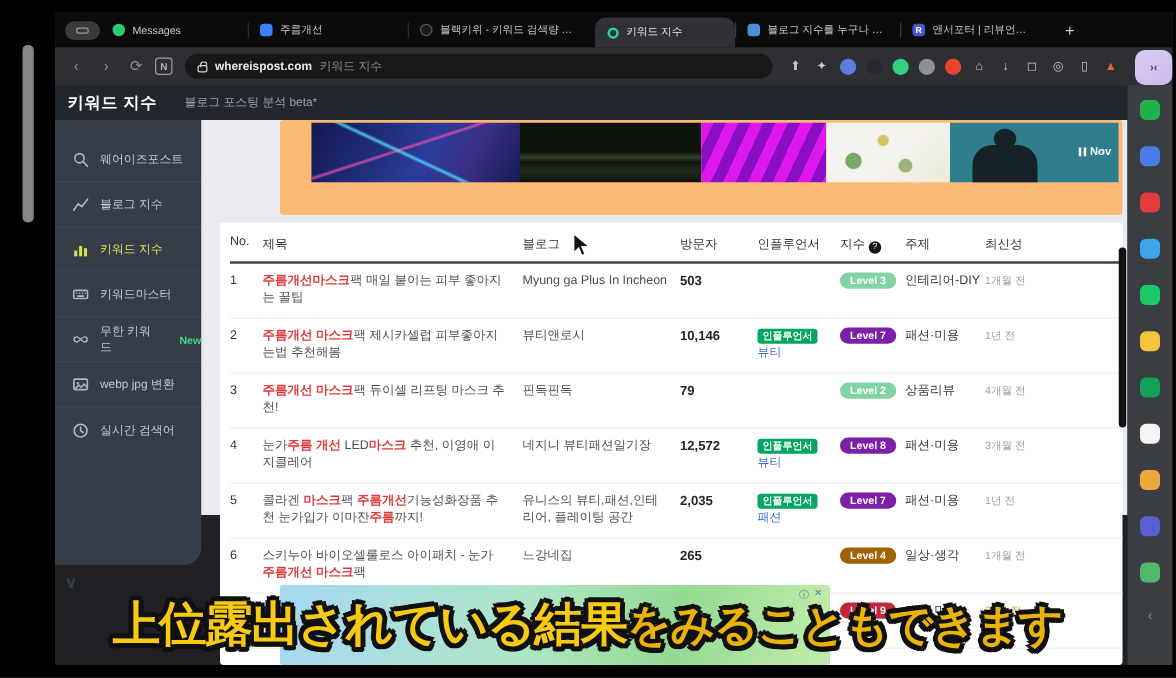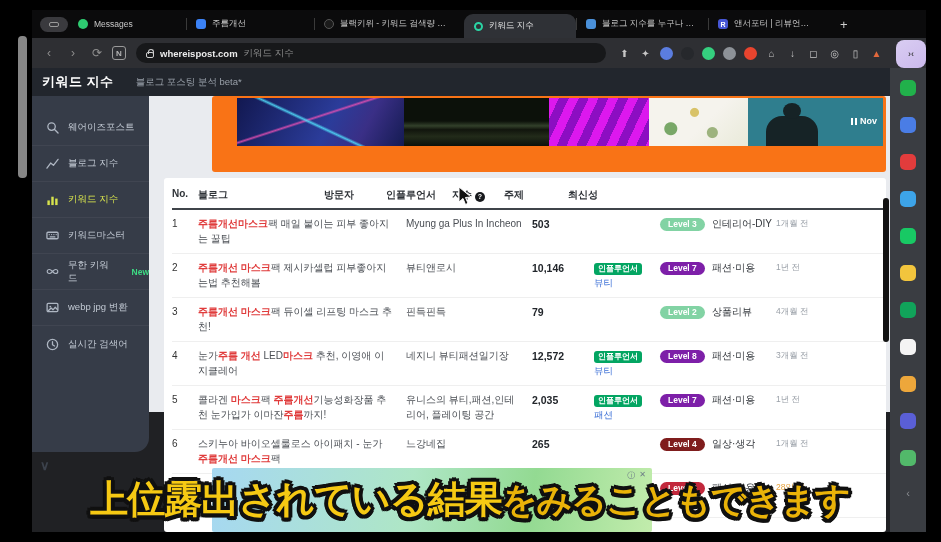--- a/index.html
+++ b/index.html
@@ -2,21 +2,21 @@
 <html><head>
 <meta charset="utf-8">
 <style>
   * { margin:0; padding:0; box-sizing:border-box; }
   html,body { width:941px; height:542px; background:#000; overflow:hidden;
     font-family:"Liberation Sans", sans-serif; }
   .stage { position:absolute; left:0; top:0; width:941px; height:542px; background:#000; }
 
   .frame-bar { position:absolute; left:18px; top:36px; width:9px; height:142px; background:#868686; border-radius:4px; }
 
-  .window { position:absolute; left:32px; top:10px; width:894px; height:522px; background:#202124; overflow:hidden; }
+  .window { position:absolute; left:44px; top:10px; width:894px; height:522px; background:#202124; overflow:hidden; }
 
   
   .tabstrip { position:absolute; left:0; top:0; width:894px; height:28px; background:#0b0b0c; display:flex; align-items:center; }
   .tab-pill { margin-left:8px; width:28px; height:15px; background:#3a3a3e; border-radius:8px; display:flex; align-items:center; justify-content:center; }
   .tab-pill .dotrow { width:10px; height:5px; border:1px solid #9a9a9a; border-radius:2px; }
   .tab { display:flex; align-items:center; gap:6px; height:100%; padding:0 10px; color:#c9c9c9; font-size:8.5px; white-space:nowrap; overflow:hidden; position:relative; }
   .tab .lbl { overflow:hidden; text-overflow:ellipsis; max-width:110px; }
   .tab:not(.active):not(:first-of-type)::before { content:""; position:absolute; left:0; top:8px; height:12px; width:1px; background:#3a3a3a; }
   .tab.active { background:#2f3136; border-radius:9px 9px 0 0; height:24px; margin-top:4px; color:#e8e8e8; }
   .tab-ico { width:10px; height:10px; border-radius:3px; flex:0 0 auto; }
@@ -50,21 +50,21 @@
   .sidebar { position:absolute; left:0; top:0; width:117px; height:356px; background:#363c48; border-bottom-right-radius:14px; padding-top:14px; }
   .sb-item { display:flex; align-items:center; gap:9px; height:36px; padding-left:14px; color:#c2c9d3; font-size:9.5px; border-bottom:1px solid rgba(255,255,255,.05); }
   .sb-item:last-child { border-bottom:none; }
   .sb-item .ic { width:13px; height:13px; flex:0 0 auto; display:flex; align-items:center; justify-content:center; color:#aeb6c2; font-size:12px; }
   .sb-item.active { color:#d7e34d; }
   .sb-item.active .ic { color:#d7e34d; }
   .sb-badge { color:#3ddc84; font-size:8.5px; font-weight:bold; margin-left:6px; }
   .sb-collapse { position:absolute; left:8px; top:362px; color:#3c424c; font-size:13px; font-weight:bold; }
 
   
-  .banner-card { position:absolute; left:180px; top:0px; width:674px; height:76px; background:#f97316; border-radius:3px; }
+  .banner-card { position:absolute; left:180px; top:0px; width:674px; height:76px; background:#fdba74; border-radius:3px; }
   .banner { position:absolute; left:25px; top:2px; width:646px; height:48px; display:flex; overflow:hidden; }
   .seg { height:100%; position:relative; }
   .seg1 { width:167px; background:
       linear-gradient(25deg, transparent 44%, rgba(80,220,250,.85) 46%, transparent 48%),
       linear-gradient(-18deg, transparent 54%, rgba(235,80,180,.8) 56%, transparent 58%),
       linear-gradient(118deg,#121850,#2b3c9a 55%,#3a2f86 75%,#141b52); }
   .seg2 { width:145px; background:linear-gradient(180deg,#0c110a 48%,#32402a 58%,#11150d 66%,#222b1a 80%,#0d110b); }
   .seg3 { width:100px; background:repeating-linear-gradient(115deg,#dc18ee 0 9px,#8c0ec2 9px 18px); }
   .seg4 { width:99px; background:
       radial-gradient(circle at 22% 64%, #79a768 0 6px, transparent 7px),
@@ -75,41 +75,41 @@
   .person { position:absolute; left:18px; bottom:0; width:52px; height:30px; background:#162326; border-radius:16px 16px 0 0; }
   .person::before { content:""; position:absolute; left:17px; top:-13px; width:18px; height:16px; background:#162326; border-radius:50%; }
   .seg5 .cta { position:absolute; right:6px; top:18px; color:#fff; font-size:9px; font-weight:bold; display:flex; align-items:center; gap:3px; }
   .cta .bars { display:inline-flex; gap:1.5px; }
   .cta .bars i { width:2px; height:7px; background:#fff; display:block; }
 
   
   .table-card { position:absolute; left:132px; top:82px; width:722px; height:354px; background:#fff; border-radius:3px; padding:10px 0 0 8px; }
   .trow { display:flex; align-items:flex-start; }
   .thead { padding-bottom:6px; border-bottom:2px solid #3f444a; }
-  .th { color:#2f3338; font-size:10px; font-weight:bold; }
+  .th { color:#2f3338; font-size:10px; font-weight:normal; }
   .c-no { width:26px; }
   .c-title { width:208px; padding-right:12px; }
   .c-blog { width:126px; padding-right:10px; }
   .c-vis { width:48px; text-align:left; }
   .c-inf { width:70px; padding-left:14px; }
   .c-lvl { width:60px; padding-left:10px; }
   .c-top { width:62px; padding-left:2px; }
   .c-rec { width:40px; padding-left:4px; }
   .tbody .trow { border-bottom:1px solid #efefef; padding:7px 0; min-height:34px; }
   .td { font-size:10px; color:#4a4e54; line-height:1.45; }
   .td.c-no { color:#333; }
   .title-link { color:#4a4e54; }
   .title-link .hl { color:#e03c3c; font-weight:bold; }
   .td.c-vis { font-weight:bold; color:#22262b; font-size:10.5px; }
   .inf-badge { display:inline-block; background:#03a562; color:#fff; font-size:8px; font-weight:bold; border-radius:3px; padding:2px 4px; line-height:1; }
   .inf-cat { color:#3b6fd6; font-size:9.5px; }
   .lvl-badge { display:inline-block; color:#fff; font-size:8.5px; font-weight:bold; border-radius:9px; padding:2.5px 8px; line-height:1; white-space:nowrap; }
   .tone-green { background:#82d3a4; }
   .tone-purple { background:#7d1fa8; }
-  .tone-blue { background:#7f1d1d; }
+  .tone-blue { background:#a16207; }
   .tone-red { background:#c2283c; }
   .td.c-top { color:#33373c; }
   .td.c-rec { color:#9aa0a8; font-size:8.5px; }
   .td.c-rec.hl { color:#e8a33d; font-weight:normal; }
   .help-q { display:inline-flex; width:10px; height:10px; background:#17191c; color:#fff; border-radius:50%; font-size:7px; align-items:center; justify-content:center; margin-left:3px; vertical-align:-1px; }
 
   
   .bottom-ad { position:absolute; left:180px; top:372px; width:440px; height:64px; border-radius:2px;
       background:linear-gradient(100deg,#a6d8f2,#aee6c6 45%,#93da92 72%,#c2ecac); }
   .ad-ctl { position:absolute; right:6px; top:2px; display:flex; gap:4px; color:#6d7c86; font-size:8px; }
@@ -290,20 +290,21 @@
                 </span>
                 <span>Nov</span>
               </div>
             </div>
           </div>
       </div>
 
       <div class="table-card">
         <div class="trow thead">
           <div class="th c-no">No.</div>
+          <div class="th c-title">제목</div>
           <div class="th c-blog">블로그</div>
           <div class="th c-vis">방문자</div>
           <div class="th c-inf">인플루언서</div>
           <div class="th c-lvl"><span>지수</span><span class="help-q">?</span></div>
           <div class="th c-top">주제</div>
           <div class="th c-rec">최신성</div>
         </div>
         <div class="tbody" id="tbody">
             <div class="trow">
               <div class="td c-no">1</div>

